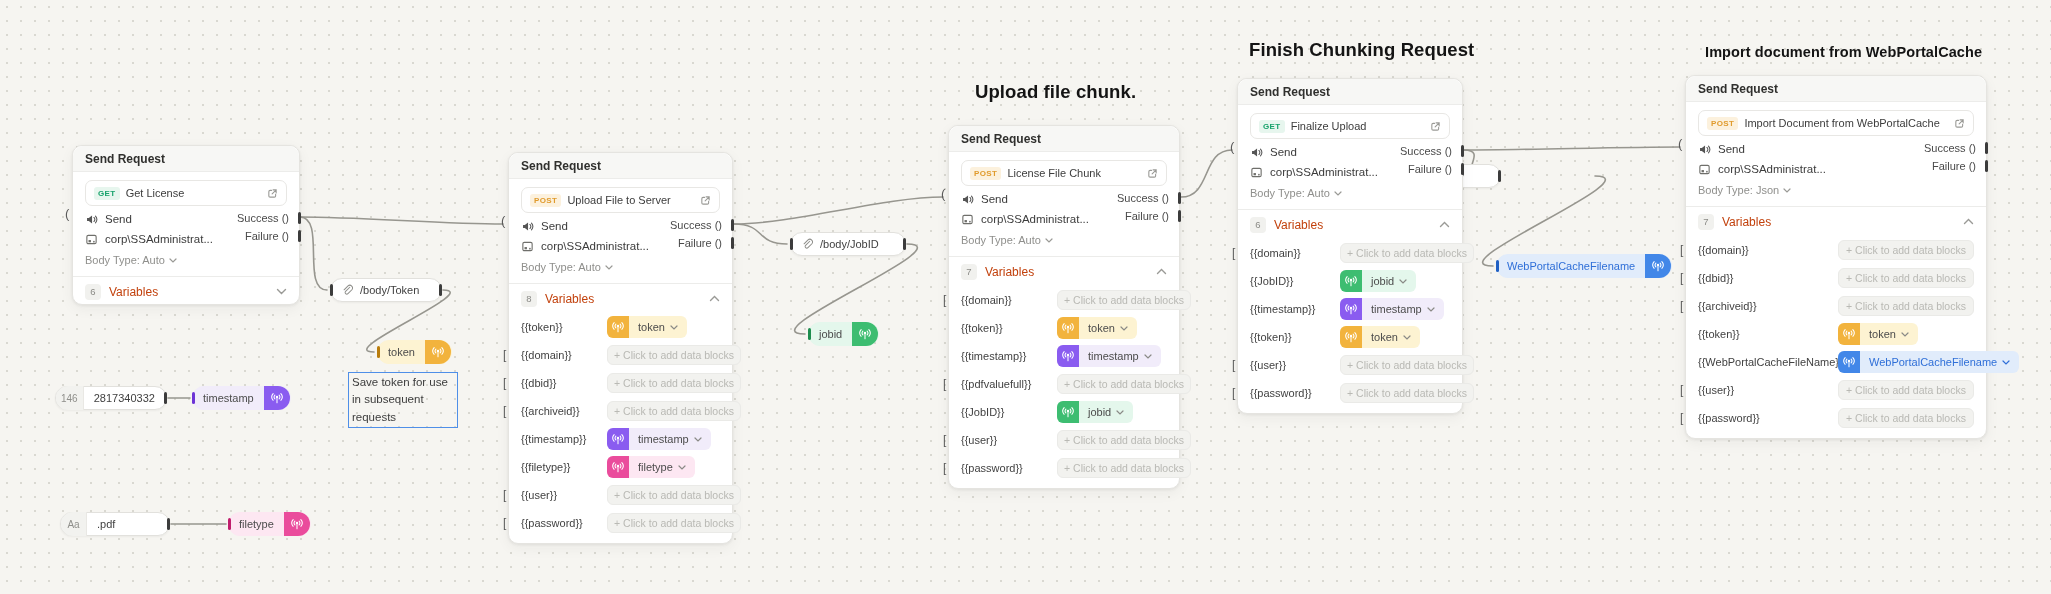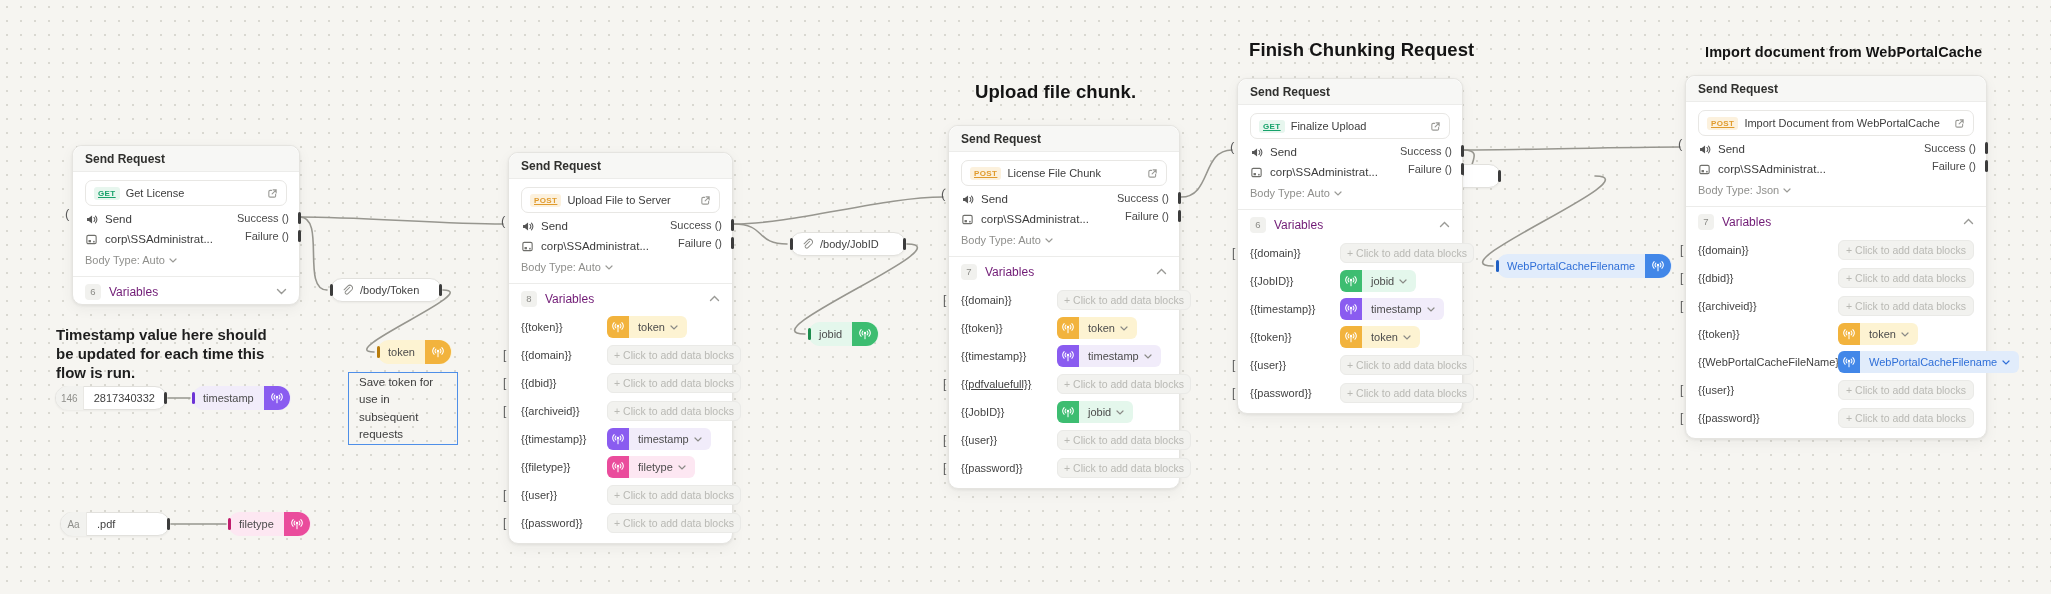--- a/index.html
+++ b/index.html
@@ -10,38 +10,38 @@
     background-size:14px 14px;}
   svg.wires{position:absolute;left:0;top:0;z-index:1;}
   .flow-title{position:absolute;z-index:4;font-weight:700;color:#141414;white-space:nowrap;letter-spacing:.1px;}
   
   .card{position:absolute;z-index:3;background:#fff;border:1px solid #e5e4e0;border-radius:10px;
     box-shadow:0 1px 3px rgba(30,30,30,.07),0 4px 14px rgba(30,30,30,.05);}
   .card-header{height:26px;line-height:26px;padding:0 12px;background:#f7f7f5;border-bottom:1px solid #ececea;
     border-radius:10px 10px 0 0;font-size:12px;font-weight:700;color:#30302e;}
   .req-box{position:absolute;left:12px;right:12px;top:34px;height:26px;border:1px solid #e8e7e4;border-radius:7px;
     display:flex;align-items:center;gap:6px;padding:0 8px;background:#fff;}
-  .method-chip{font-size:8px;font-weight:700;letter-spacing:.4px;padding:2px 4px;border-radius:3px;text-decoration:underline;}
+  .method-chip{font-size:8px;font-weight:700;letter-spacing:.4px;padding:2px 4px;border-radius:3px;}
   .method-GET{color:#17a26b;background:#e7f6ee;}
   .method-POST{color:#e09b2d;background:#fcf1dd;}
   .req-name{font-size:11px;color:#3c3c3c;flex:1;white-space:nowrap;overflow:hidden;}
   .ext-link{margin-left:auto;flex:none;display:flex;}
   .row-abs{position:absolute;display:flex;align-items:center;gap:7px;}
   .send-row{left:12px;top:64px;height:18px;}
   .corp-row{left:12px;top:84px;height:18px;}
   .row-text{font-size:11.5px;color:#3c3c3c;white-space:nowrap;}
   .status-line{position:absolute;right:10px;font-size:11px;color:#4a4a4a;white-space:nowrap;}
   .status-success{top:66px;}
   .status-failure{top:84px;}
   .bodytype-row{position:absolute;left:12px;top:108px;font-size:11px;color:#8f8f8c;display:flex;align-items:center;gap:4px;}
   .vars-footer{position:absolute;left:0;right:0;top:130px;height:30px;border-top:1px solid #ececea;
     display:flex;align-items:center;padding:0 12px;gap:8px;}
   .count-badge{width:16px;height:16px;border-radius:4px;background:#f1f1ee;color:#8a8a86;font-size:9.5px;
     display:flex;align-items:center;justify-content:center;}
-  .vars-word{font-size:12px;color:#701a75;}
+  .vars-word{font-size:12px;color:#c2410c;}
   .vars-chevron{margin-left:auto;display:flex;}
   .vars-rows{position:absolute;left:0;right:0;top:160px;}
   .var-row{position:relative;height:28px;display:flex;align-items:center;padding:0 12px;}
   .var-label{font-size:11px;color:#424242;white-space:nowrap;flex:none;}
   .var-value{flex:1;display:flex;}
   .add-btn{flex:1;height:20px;border:1px solid #eaeae7;background:#f2f2ef;border-radius:6px;color:#b9b9b4;
     font-size:10.5px;display:flex;align-items:center;justify-content:center;white-space:nowrap;padding:0 6px;}
   .chip{display:inline-flex;align-items:center;height:22px;border-radius:6px;overflow:hidden;}
   .chip-seg{width:22px;height:22px;display:flex;align-items:center;justify-content:center;flex:none;}
   .chip-label{display:flex;align-items:center;gap:5px;padding:0 9px;font-size:11px;color:#4c4c4c;white-space:nowrap;}
@@ -59,41 +59,40 @@
   .pill-prefix{height:24px;min-width:26px;padding:0 5px;background:#f2f2ef;border-radius:12px 0 0 12px;
     display:flex;align-items:center;justify-content:center;font-size:10px;color:#8f8f8b;border-right:1px solid #e9e8e4;}
   .pill-value{font-size:11px;color:#3f3f3f;padding:0 10px;white-space:nowrap;flex:1;}
   .pill-broadcast{padding:0;}
   .pill-broadcast .pill-label{padding:0 10px;}
   .pill-seg{width:26px;height:24px;border-radius:0 12px 12px 0;display:flex;align-items:center;justify-content:center;flex:none;}
   
   .note{position:absolute;z-index:2;}
   .note-heading{font-size:15px;font-weight:700;color:#1e1e1e;line-height:1.25;}
   .note-plain{font-size:11.5px;color:#3d3d3d;line-height:1.5;}
-  .note-selected{font-size:11.5px;color:#3d3d3d;line-height:1.5;border:1px solid #4f8fe8;padding:1px 10px;}
+  .note-selected{font-size:11.5px;color:#3d3d3d;line-height:1.5;border:1px solid #4f8fe8;padding:1px 3px;}
 </style>
 </head>
 <body>
 
 <div id="canvas">
     <svg class="wires" width="2051" height="594">
       <path d="M300 217 C360 217 443 224 503 224" fill="none" stroke="#97968f" stroke-width="1.6" stroke-linecap="round"></path>
       <path d="M300 217 C326 217 301 290 327 290" fill="none" stroke="#97968f" stroke-width="1.6" stroke-linecap="round"></path>
       <path d="M443 290 C484.4 290 332.6 352 374 352" fill="none" stroke="#97968f" stroke-width="1.6" stroke-linecap="round"></path>
       <path d="M168 398 L190 398" fill="none" stroke="#97968f" stroke-width="1.6" stroke-linecap="round"></path>
       <path d="M171 524 L226 524" fill="none" stroke="#97968f" stroke-width="1.6" stroke-linecap="round"></path>
       <path d="M734 224 C794 224 883 197 943 197" fill="none" stroke="#97968f" stroke-width="1.6" stroke-linecap="round"></path>
       <path d="M734 224 C765.8 224 755.2 244 787 244" fill="none" stroke="#97968f" stroke-width="1.6" stroke-linecap="round"></path>
       <path d="M907 244 C967 244 745 334 805 334" fill="none" stroke="#97968f" stroke-width="1.6" stroke-linecap="round"></path>
       <path d="M1181 197 C1211.6 197 1201.4 150 1232 150" fill="none" stroke="#97968f" stroke-width="1.6" stroke-linecap="round"></path>
       <path d="M1464 150 C1524 150 1620 147 1680 147" fill="none" stroke="#97968f" stroke-width="1.6" stroke-linecap="round"></path>
       <path d="M1464 150 C1490 150 1455 176 1481 176" fill="none" stroke="#97968f" stroke-width="1.6" stroke-linecap="round"></path>
       <path d="M1595 176 C1655 176 1433 266 1493 266" fill="none" stroke="#97968f" stroke-width="1.6" stroke-linecap="round"></path>
     </svg>
-    <div class="note note-heading" style="left: 56px; top: 326px; width: 224px;">Timestamp value here should be updated for each time this flow is run.</div>
     <div class="note note-selected" style="left: 348px; top: 372px; width: 110px;">Save token for use in subsequent requests</div>
     <div class="pill pill-literal" style="left: 55px; top: 386px; width: 112px;">
       <span class="pill-prefix">146</span>
       <span class="pill-value">2817340332</span>
       <span class="pill-bar bar-r"></span>
     </div>
     <div class="pill pill-broadcast" style="left: 192px; top: 386px; background: rgb(241, 236, 250); border: 1px solid rgb(241, 236, 250);">
       <span class="pill-bar bar-l" style="background: rgb(109, 51, 214);"></span>
       <span class="pill-label" style="color: rgb(76, 76, 76);">timestamp</span>
       <span class="pill-seg" style="background: rgb(138, 92, 240);">
@@ -514,21 +513,21 @@
                 <span style="display: flex;">
                   <svg width="8" height="5" viewBox="0 0 8 5" fill="none" stroke="#8a8a86" stroke-width="1.2" stroke-linecap="round">
                     <path d="M1 1 4 4 7 1"></path>
                   </svg>
                 </span>
               </span>
             </span>
           </span>
         </div>
         <div class="var-row">
-          <span class="var-label" style="width: 96px; text-decoration: underline;">{{pdfvaluefull}}</span>
+          <span class="var-label" style="width: 96px;">{{pdfvaluefull}}</span>
           <span class="var-value">
             <span class="add-btn">+ Click to add data blocks</span>
           </span>
           <span class="var-port">[</span>
         </div>
         <div class="var-row">
           <span class="var-label" style="width: 96px;">{{JobID}}</span>
           <span class="var-value">
             <span class="chip" style="background: rgb(228, 247, 236);">
               <span class="chip-seg" style="background: rgb(61, 189, 113);">

